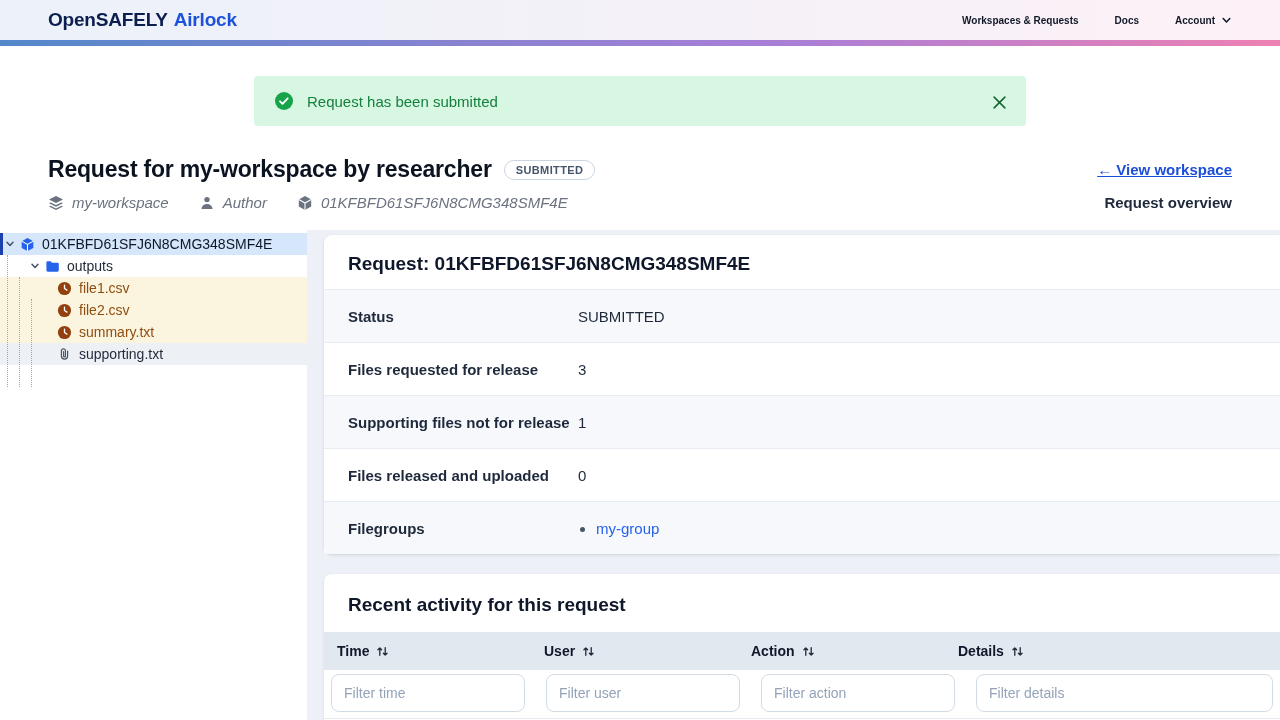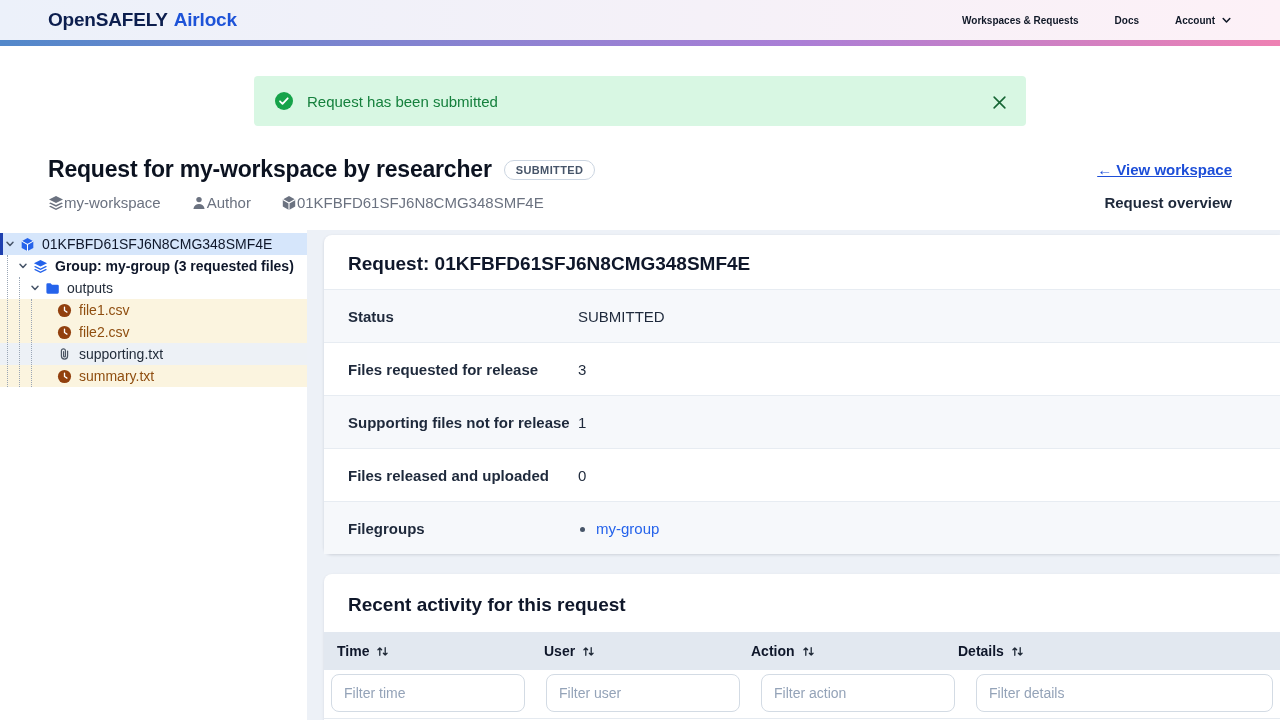--- a/index.html
+++ b/index.html
@@ -31,21 +31,21 @@
   .alert-msg{color:#15803d;font-size:15px;margin-left:13px;}
   .alert-close{position:absolute;right:14px;top:13px;width:26px;height:26px;display:flex;
     align-items:center;justify-content:center;cursor:pointer;background:none;border:none;padding:0;}
   .title-row{position:absolute;left:48px;right:48px;top:110px;display:flex;align-items:center;}
   h1{margin:0;font-size:23px;font-weight:700;color:#0b1220;letter-spacing:-0.2px;}
   .badge{margin-left:12px;border:1px solid #cbd5e1;border-radius:999px;padding:3px 11px;
     font-size:11px;font-weight:700;letter-spacing:0.4px;color:#475569;background:#fff;white-space:nowrap;}
   .view-link{margin-left:auto;color:#1d4ed8;font-size:15px;font-weight:600;text-decoration:underline;cursor:pointer;}
   .meta-row{position:absolute;left:48px;right:48px;top:148px;display:flex;align-items:center;
     color:#6b7280;font-size:15px;}
-  .meta-item{display:flex;align-items:center;margin-right:30px;}
+  .meta-item{display:flex;align-items:center;gap:8px;margin-right:30px;font-style:italic;}
   .overview{margin-left:auto;color:#1e293b;font-weight:600;font-size:15px;}
 
   
   .content{display:flex;background:#edf1f7;height:490px;align-items:stretch;}
   .sidebar{width:307px;background:#fff;flex:none;font-size:14px;}
   .tree{position:relative;padding-top:3px;}
   .trow{height:22px;display:flex;align-items:center;cursor:pointer;white-space:nowrap;overflow:hidden;color:#1f2937;}
   .chev{width:10px;height:10px;display:flex;align-items:center;margin-right:5px;flex:none;}
   .ticon{width:15px;height:15px;display:flex;align-items:center;margin-right:7px;flex:none;}
   .t-request{background:#d6e6fb;border-left:3px solid #1e40af;padding-left:2px;color:#0f172a;}
@@ -180,35 +180,20 @@
         </span>
         <span class="ticon">
           <svg width="15" height="15" viewBox="0 0 16 16">
               <path d="M8 1L14.2 4.4V11.6L8 15L1.8 11.6V4.4Z" fill="#2563eb"></path>
               <path d="M1.8 4.4L8 8L14.2 4.4M8 8V15" stroke="#ffffff" stroke-width="1.1" fill="none"></path>
             </svg>
         </span>
         <span>01KFBFD61SFJ6N8CMG348SMF4E</span>
       </div>
 
-      <div class="trow t-group">
-        <span class="chev">
-          <svg width="10" height="10" viewBox="0 0 10 10">
-              <path d="M2 3.3 L5 6.5 L8 3.3" fill="none" stroke="#475569" stroke-width="1.5" stroke-linecap="round" stroke-linejoin="round"></path>
-            </svg>
-        </span>
-        <span class="ticon">
-          <svg width="15" height="15" viewBox="0 0 16 16" fill="#2563eb">
-              <path d="M8 1L15 4.5L8 8L1 4.5Z"></path>
-              <path d="M2.6 7.4L8 10.1L13.4 7.4L15 8.2L8 11.7L1 8.2Z"></path>
-              <path d="M2.6 10.7L8 13.4L13.4 10.7L15 11.5L8 15L1 11.5Z"></path>
-            </svg>
-        </span>
-        <span>Group: my-group (3 requested files)</span>
-      </div>
 
       <div class="trow t-outputs">
         <span class="chev">
           <svg width="10" height="10" viewBox="0 0 10 10">
               <path d="M2 3.3 L5 6.5 L8 3.3" fill="none" stroke="#475569" stroke-width="1.5" stroke-linecap="round" stroke-linejoin="round"></path>
             </svg>
         </span>
         <span class="ticon">
           <svg width="15" height="15" viewBox="0 0 16 16">
               <path d="M1.5 3.6a1.3 1.3 0 0 1 1.3-1.3h3.1l1.6 1.8h5.9a1.3 1.3 0 0 1 1.3 1.3v6.7a1.4 1.4 0 0 1-1.4 1.4H2.9a1.4 1.4 0 0 1-1.4-1.4Z" fill="#2563eb"></path>
@@ -230,37 +215,37 @@
       <div class="trow t-file">
         <span class="ticon">
           <svg width="15" height="15" viewBox="0 0 16 16">
               <circle cx="8" cy="8" r="7" fill="#92400e"></circle>
               <path d="M8 4.3V8l2.6 1.7" stroke="#ffffff" stroke-width="1.4" fill="none" stroke-linecap="round"></path>
             </svg>
         </span>
         <span>file2.csv</span>
       </div>
 
+      <div class="trow t-file">
+        <span class="ticon">
+          <svg width="15" height="15" viewBox="0 0 16 16">
+              <circle cx="8" cy="8" r="7" fill="#92400e"></circle>
+              <path d="M8 4.3V8l2.6 1.7" stroke="#ffffff" stroke-width="1.4" fill="none" stroke-linecap="round"></path>
+            </svg>
+        </span>
+        <span>summary.txt</span>
+      </div>
+
       <div class="trow t-support">
         <span class="ticon">
           <svg width="15" height="15" viewBox="0 0 16 16" fill="none" stroke="#4b5563" stroke-width="1.3" stroke-linecap="round">
               <path d="M11.3 4.3v5.4a3.3 3.3 0 0 1-6.6 0V4.1a2.15 2.15 0 0 1 4.3 0v5.4a1 1 0 0 1-2 0V4.8"></path>
             </svg>
         </span>
         <span>supporting.txt</span>
-      </div>
-
-      <div class="trow t-file">
-        <span class="ticon">
-          <svg width="15" height="15" viewBox="0 0 16 16">
-              <circle cx="8" cy="8" r="7" fill="#92400e"></circle>
-              <path d="M8 4.3V8l2.6 1.7" stroke="#ffffff" stroke-width="1.4" fill="none" stroke-linecap="round"></path>
-            </svg>
-        </span>
-        <span>summary.txt</span>
       </div>
 
       <div class="guide g1"></div>
       <div class="guide g2"></div>
       <div class="guide g3"></div>
     </div>
   </div>
 
   <div class="main">
 

